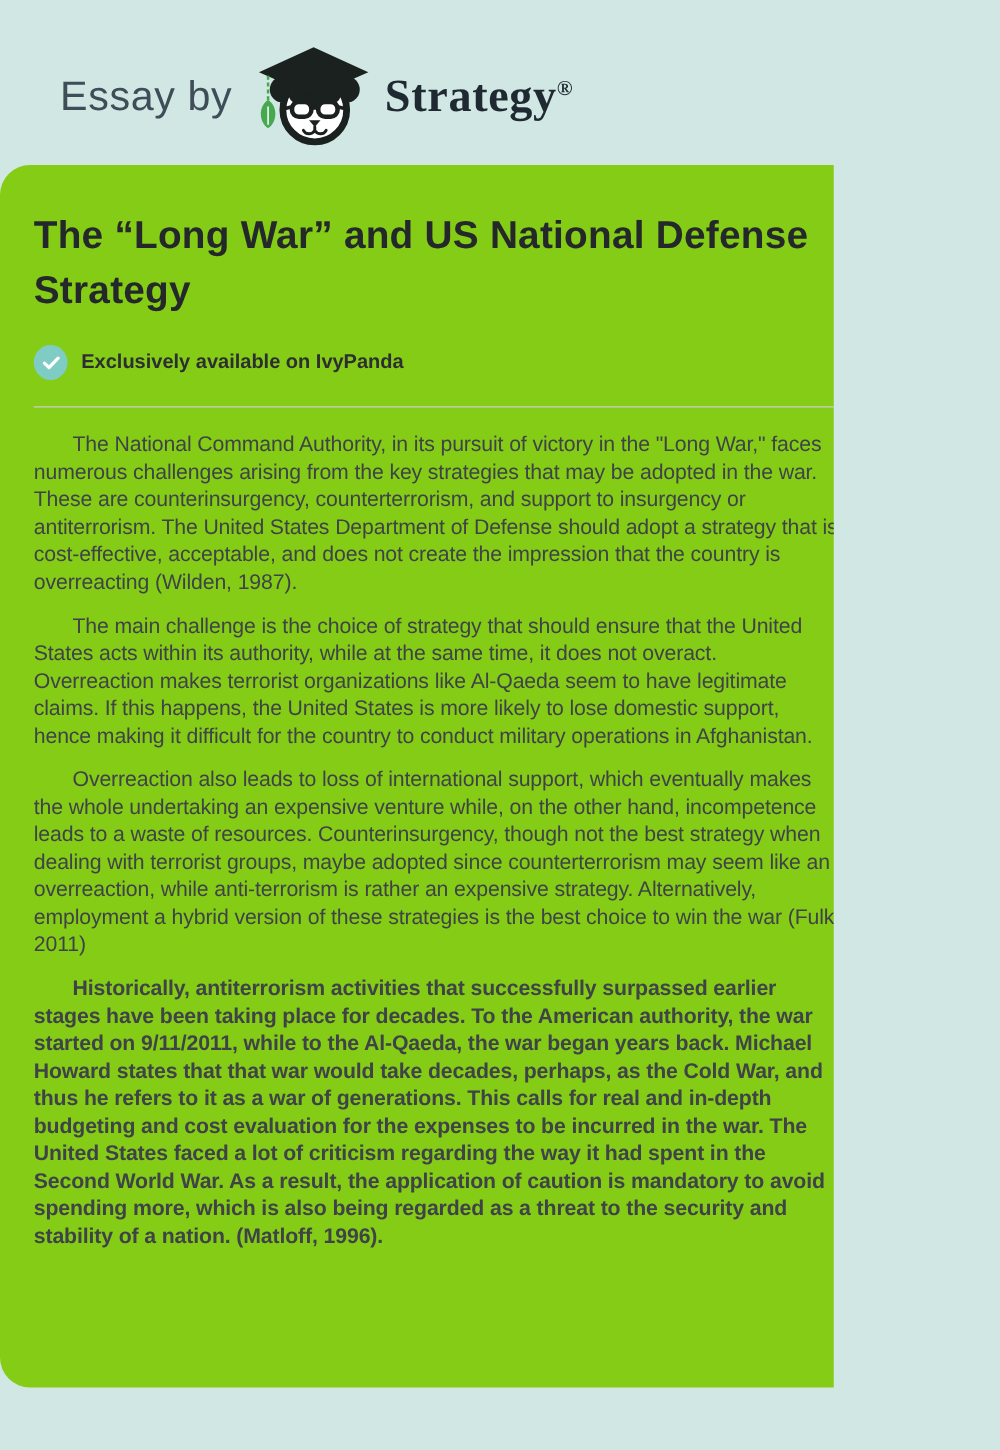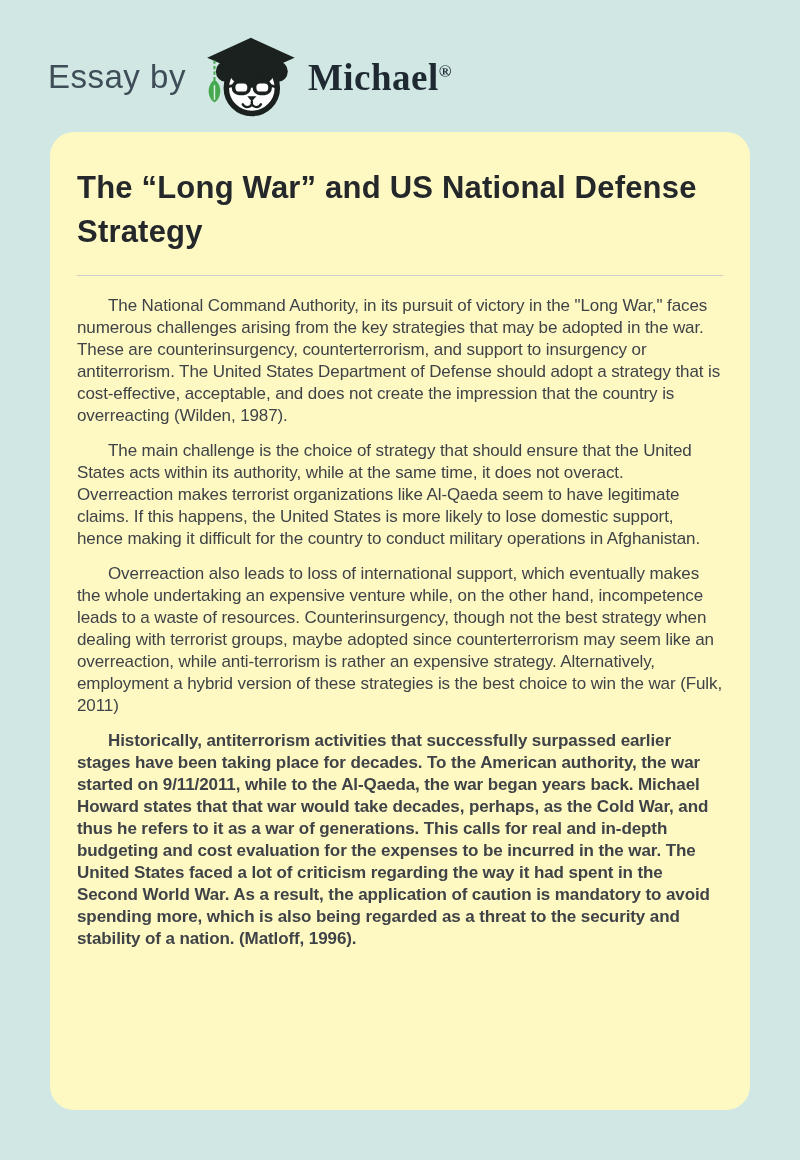--- a/index.html
+++ b/index.html
@@ -3,21 +3,21 @@
 <meta charset="utf-8">
 <style>
   * { margin: 0; padding: 0; box-sizing: border-box; }
   html, body { width: 800px; }
   body {
     font-family: "Liberation Sans", sans-serif;
     background: #d0e7e3;
   }
   .page {
     position: relative;
-    width: 800px;
+    width: 667px;
     height: 1160px;
     background: #d0e7e3;
     overflow: hidden;
   }
   .page-header {
     display: flex;
     align-items: center;
     padding: 36px 48px 0 48px;
     height: 118px;
   }
@@ -40,21 +40,21 @@
     color: #1e2932;
     letter-spacing: 0.5px;
     white-space: nowrap;
   }
   .brand sup {
     font-size: 17px;
     vertical-align: super;
     line-height: 0;
   }
   .card {
-    background: #fef9c3;
+    background: #84cc16;
     width: 700px;
     margin: 0 auto;
     margin-top: 14px;
     border-radius: 24px;
     padding: 34px 27px 62px 27px;
     min-height: 978px;
   }
   .title {
     font-size: 31px;
     line-height: 44px;
@@ -133,27 +133,35 @@
       <line x1="51" y1="55" x2="57" y2="55" stroke="#1a211f" stroke-width="3.5"></line>
 
       <path d="M36 46 q6 -3 12 0" fill="none" stroke="#1a211f" stroke-width="2.5" stroke-linecap="round"></path>
       <path d="M60 46 q6 -3 12 0" fill="none" stroke="#1a211f" stroke-width="2.5" stroke-linecap="round"></path>
 
       <path d="M49 66 h10 l-5 6 z" fill="#1a211f"></path>
 
       <path d="M54 72 v3 M54 75 c-2.5 4 -8 4 -10 0 M54 75 c2.5 4 8 4 10 0" fill="none" stroke="#1a211f" stroke-width="2.6" stroke-linecap="round"></path>
     </svg>
 
-    <span class="brand"><span>Michael</span><sup>®</sup></span>
+    <span class="brand"><span>Strategy</span><sup>®</sup></span>
   </div>
 
   <div class="card">
 
     <h1 class="title">The “Long War” and US National Defense Strategy</h1>
 
+    <div class="badge-row">
+      <span class="badge-circle">
+        <svg width="14" height="11" viewBox="0 0 14 11" aria-hidden="true">
+          <polyline points="1.5,5.5 5.2,9 12.5,1.5" fill="none" stroke="#ffffff" stroke-width="2.6" stroke-linecap="round" stroke-linejoin="round"></polyline>
+        </svg>
+      </span>
+      <span class="badge-label">Exclusively available on IvyPanda</span>
+    </div>
 
     <hr class="divider">
 
     <div class="essay-body">
       <p>The National Command Authority, in its pursuit of victory in the "Long War," faces numerous challenges arising from the key strategies that may be adopted in the war. These are counterinsurgency, counterterrorism, and support to insurgency or antiterrorism. The United States Department of Defense should adopt a strategy that is cost-effective, acceptable, and does not create the impression that the country is overreacting (Wilden, 1987).</p>
       <p>The main challenge is the choice of strategy that should ensure that the United States acts within its authority, while at the same time, it does not overact. Overreaction makes terrorist organizations like Al-Qaeda seem to have legitimate claims. If this happens, the United States is more likely to lose domestic support, hence making it difficult for the country to conduct military operations in Afghanistan.</p>
       <p>Overreaction also leads to loss of international support, which eventually makes the whole undertaking an expensive venture while, on the other hand, incompetence leads to a waste of resources. Counterinsurgency, though not the best strategy when dealing with terrorist groups, maybe adopted since counterterrorism may seem like an overreaction, while anti-terrorism is rather an expensive strategy. Alternatively, employment a hybrid version of these strategies is the best choice to win the war (Fulk, 2011)</p>
       <p>Historically, antiterrorism activities that successfully surpassed earlier stages have been taking place for decades. To the American authority, the war started on 9/11/2011, while to the Al-Qaeda, the war began years back. Michael Howard states that that war would take decades, perhaps, as the Cold War, and thus he refers to it as a war of generations. This calls for real and in-depth budgeting and cost evaluation for the expenses to be incurred in the war. The United States faced a lot of criticism regarding the way it had spent in the Second World War. As a result, the application of caution is mandatory to avoid spending more, which is also being regarded as a threat to the security and stability of a nation. (Matloff, 1996).</p>
     </div>
 

